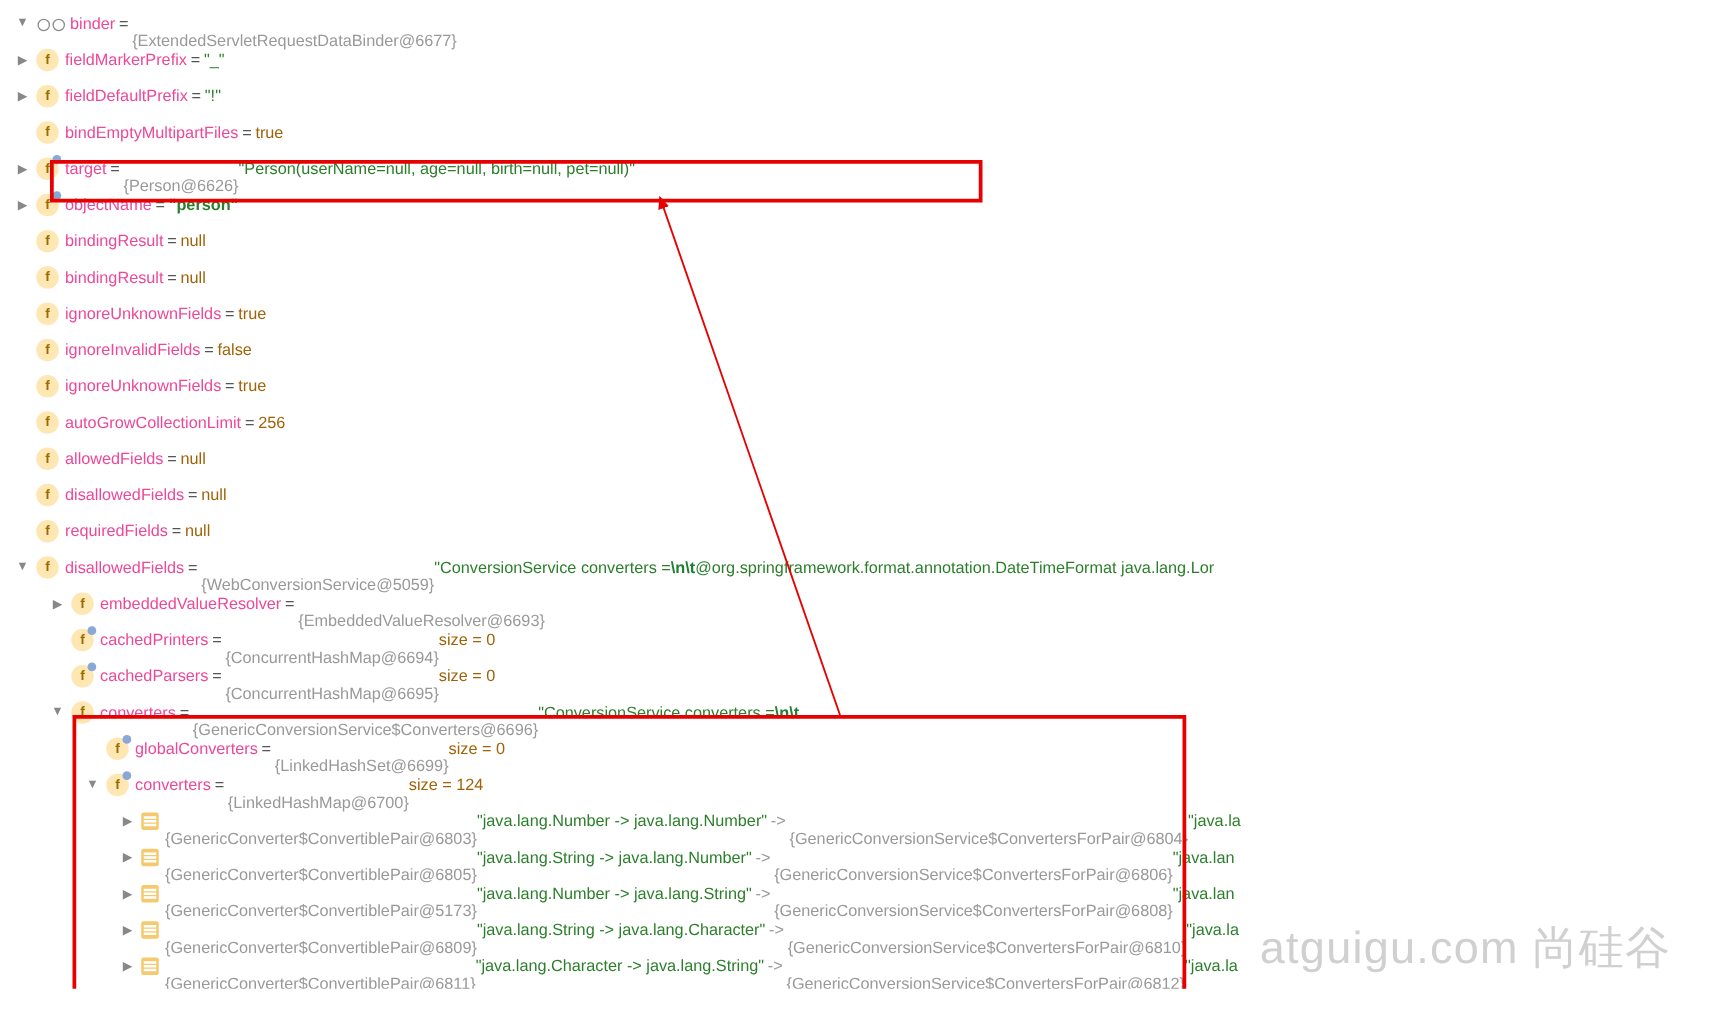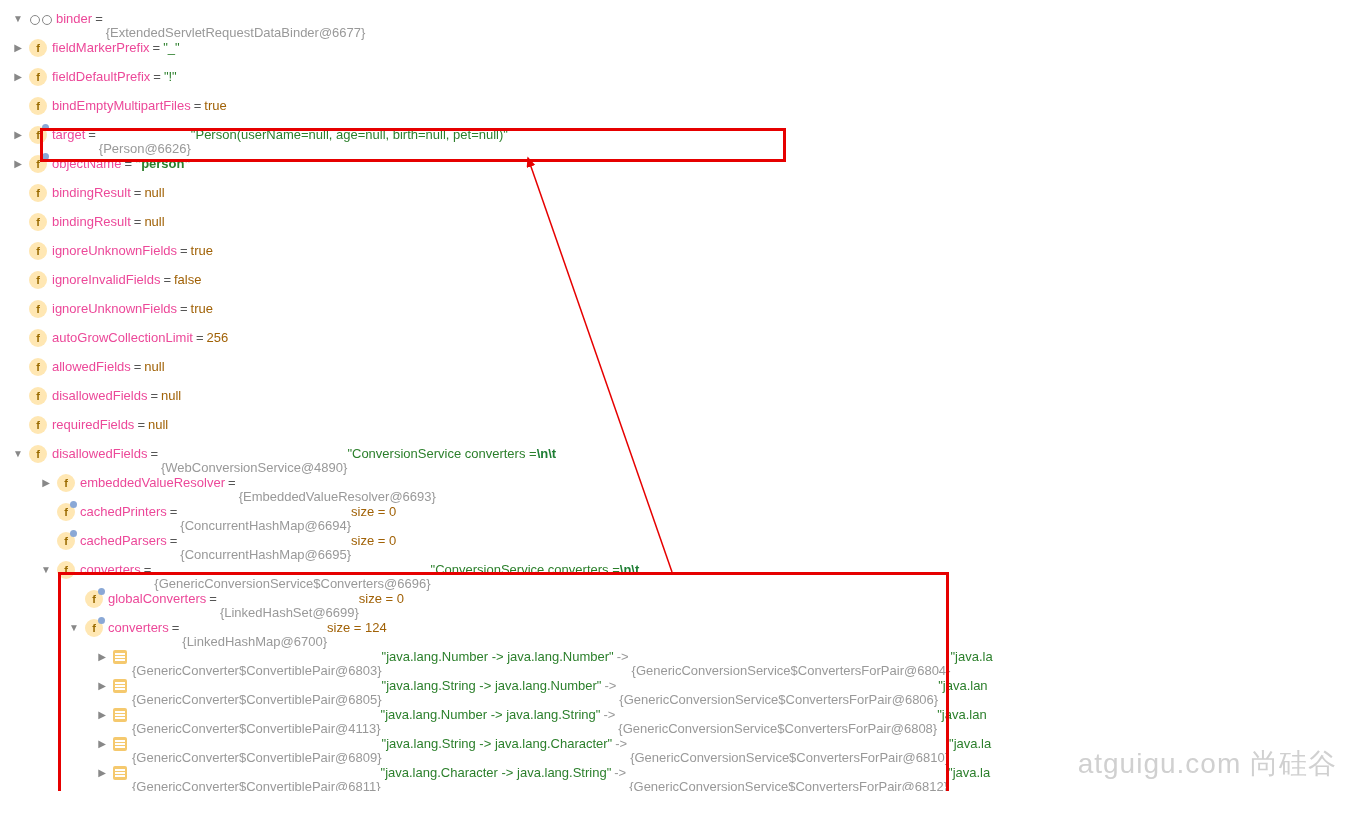--- a/index.html
+++ b/index.html
@@ -123,21 +123,21 @@
 svg.arrow-line {
   position: absolute;
   pointer-events: none;
   z-index: 6;
 }
 .watermark {
   position: absolute;
   right: 30px;
   bottom: 8px;
   color: #d0d0d0;
-  font-size: 28px;
+  font-size: 36px;
   font-weight: 300;
   letter-spacing: 1px;
   pointer-events: none;
   z-index: 2;
 }
 </style>
 </head>
 <body>
 
 <div class="tree">
@@ -248,23 +248,24 @@
         <span class="icon icon-f">f</span>
         <span class="name">requiredFields</span>
         <span class="eq"> = </span>
         <span class="kw">null</span>
       </div>
       <div class="row ind-1">
         <span class="chevron">▼</span>
         <span class="icon icon-f">f</span>
         <span class="name">disallowedFields</span>
         <span class="eq"> = </span>
-        <span class="obj">{WebConversionService@4890} </span>
+        <span class="obj">{WebConversionService@5059} </span>
         <span class="str">"ConversionService converters =</span>
         <span class="esc" style="color: rgb(30, 126, 52); font-weight: bold;">\n\t</span>
+        <span class="str">@org.springframework.format.annotation.DateTimeFormat java.lang.Lor</span>
       </div>
       <div class="row ind-2">
         <span class="chevron">▶</span>
         <span class="icon icon-f">f</span>
         <span class="name">embeddedValueResolver</span>
         <span class="eq"> = </span>
         <span class="obj">{EmbeddedValueResolver@6693}</span>
       </div>
       <div class="row ind-2">
         <span class="chevron blank">▶</span>
@@ -321,21 +322,21 @@
         <span class="icon-entry"></span>
         <span class="obj">{GenericConverter$ConvertiblePair@6805} </span>
         <span class="str">"java.lang.String -&gt; java.lang.Number"</span>
         <span class="arrow-map"> -&gt; </span>
         <span class="obj">{GenericConversionService$ConvertersForPair@6806} </span>
         <span class="str">"java.lan</span>
       </div>
       <div class="row ind-4">
         <span class="chevron">▶</span>
         <span class="icon-entry"></span>
-        <span class="obj">{GenericConverter$ConvertiblePair@4113} </span>
+        <span class="obj">{GenericConverter$ConvertiblePair@5173} </span>
         <span class="str">"java.lang.Number -&gt; java.lang.String"</span>
         <span class="arrow-map"> -&gt; </span>
         <span class="obj">{GenericConversionService$ConvertersForPair@6808} </span>
         <span class="str">"java.lan</span>
       </div>
       <div class="row ind-4">
         <span class="chevron">▶</span>
         <span class="icon-entry"></span>
         <span class="obj">{GenericConverter$ConvertiblePair@6809} </span>
         <span class="str">"java.lang.String -&gt; java.lang.Character"</span>

